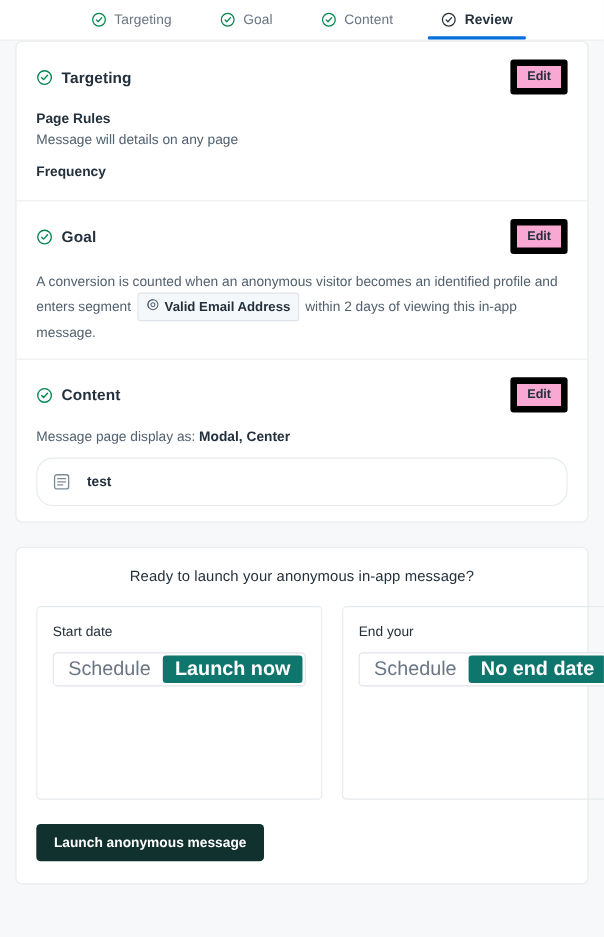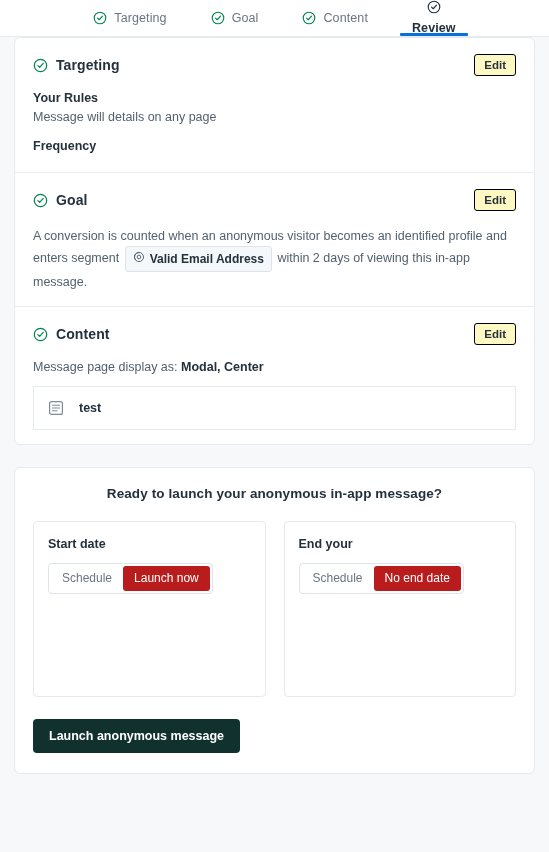--- a/index.html
+++ b/index.html
@@ -34,21 +34,21 @@
     gap: 7px;
     height: 36px;
     padding: 0 12px;
     margin: 0 10px;
     font-size: 12.5px;
     color: #6a7684;
     cursor: pointer;
     position: relative;
   }
   .step .step-label { letter-spacing: .1px; }
-  .step.active { color: #24313d; font-weight: bold; flex-direction: column; }
+  .step.active { color: #24313d; font-weight: bold; }
   .step.active::after {
     content: "";
     position: absolute;
     left: 0; right: 0; bottom: 0;
     height: 3px;
     background: #0670e0;
     border-radius: 1px;
   }
   .check-ico { width: 14px; height: 14px; display: block; flex: 0 0 auto; }
 
@@ -96,22 +96,22 @@
     font-size: 14px;
     font-weight: bold;
     color: #24313d;
     letter-spacing: .1px;
   }
   .edit-btn {
     font-family: "Liberation Sans", sans-serif;
     font-size: 11.5px;
     font-weight: bold;
     color: #24313d;
-    background: #fef9c3;
-    border: 1px solid #000000;
+    background: #f9a8d4;
+    border: 6px solid #000000;
     border-radius: 3px;
     padding: 3px 9px;
     cursor: pointer;
     line-height: 14px;
   }
 
   .field-label {
     font-size: 12.5px;
     font-weight: bold;
     color: #24313d;
@@ -149,84 +149,84 @@
 
   .content-mode {
     font-size: 12.5px;
     color: #52616f;
     margin-bottom: 12px;
   }
   .content-mode b { color: #24313d; font-weight: bold; }
 
   .content-item {
     border: 1px solid #e5eaee;
-    border-radius: 0;
+    border-radius: 15px;
     padding: 13px 14px;
     display: flex;
     align-items: center;
     gap: 15px;
     background: #ffffff;
     cursor: pointer;
   }
   .doc-ico { width: 16px; height: 16px; display: block; flex: 0 0 auto; }
   .content-item-label {
     font-size: 12.5px;
     font-weight: bold;
     color: #24313d;
   }
 
   
   .launch-card { margin-top: 22px; padding: 18px 18px 20px 18px; }
   .launch-title {
     text-align: center;
     font-size: 13.5px;
-    font-weight: bold;
+    font-weight: normal;
     color: #24313d;
     margin-bottom: 20px;
     letter-spacing: .1px;
   }
   .date-row {
     display: flex;
     gap: 18px;
   }
   .date-box {
     flex: 1 1 0;
     border: 1px solid #e5eaee;
     border-radius: 4px;
     padding: 15px 14px;
     min-height: 176px;
   }
   .date-box-label {
     font-size: 12.5px;
-    font-weight: bold;
+    font-weight: normal;
     color: #24313d;
     margin-bottom: 12px;
   }
   .toggle {
     display: inline-flex;
     align-items: stretch;
     border: 1px solid #dfe3eb;
     border-radius: 4px;
     background: #ffffff;
     padding: 2px;
     overflow: hidden;
   }
   .toggle-opt {
-    font-size: 12px;
+    font-size: 18px;
     color: #6a7684;
     padding: 5px 11px;
     border-radius: 3px;
     cursor: pointer;
     white-space: nowrap;
     line-height: 15px;
   }
   .toggle-opt.selected {
-    background: #b91c1c;
+    background: #0f766e;
     color: #ffffff;
-    font-weight: normal;
+    font-weight: bold;
   }
 
   .launch-actions {
     display: flex;
     justify-content: flex-start;
     margin-top: 22px;
   }
   .launch-btn {
     font-family: "Liberation Sans", sans-serif;
     font-size: 12.5px;
@@ -298,21 +298,21 @@
             <svg viewBox="0 0 16 16" width="15" height="15" aria-hidden="true">
               <circle cx="8" cy="8" r="6.6" fill="none" stroke="#00854d" stroke-width="1.3"></circle>
               <path d="M5.2 8.1 L7.1 10 L10.9 5.8" fill="none" stroke="#00854d" stroke-width="1.3" stroke-linecap="round" stroke-linejoin="round"></path>
             </svg>
           </span>
           <span class="section-title">Targeting</span>
         </div>
         <button class="edit-btn">Edit</button>
       </div>
 
-      <div class="field-label">Your Rules</div>
+      <div class="field-label">Page Rules</div>
       <div class="field-value">Message will details on any page</div>
 
       <div class="field-label">Frequency</div>
     </div>
 
     <div class="section">
       <div class="section-head">
         <div class="section-head-left">
           <span class="check-ico">
             <svg viewBox="0 0 16 16" width="15" height="15" aria-hidden="true">

